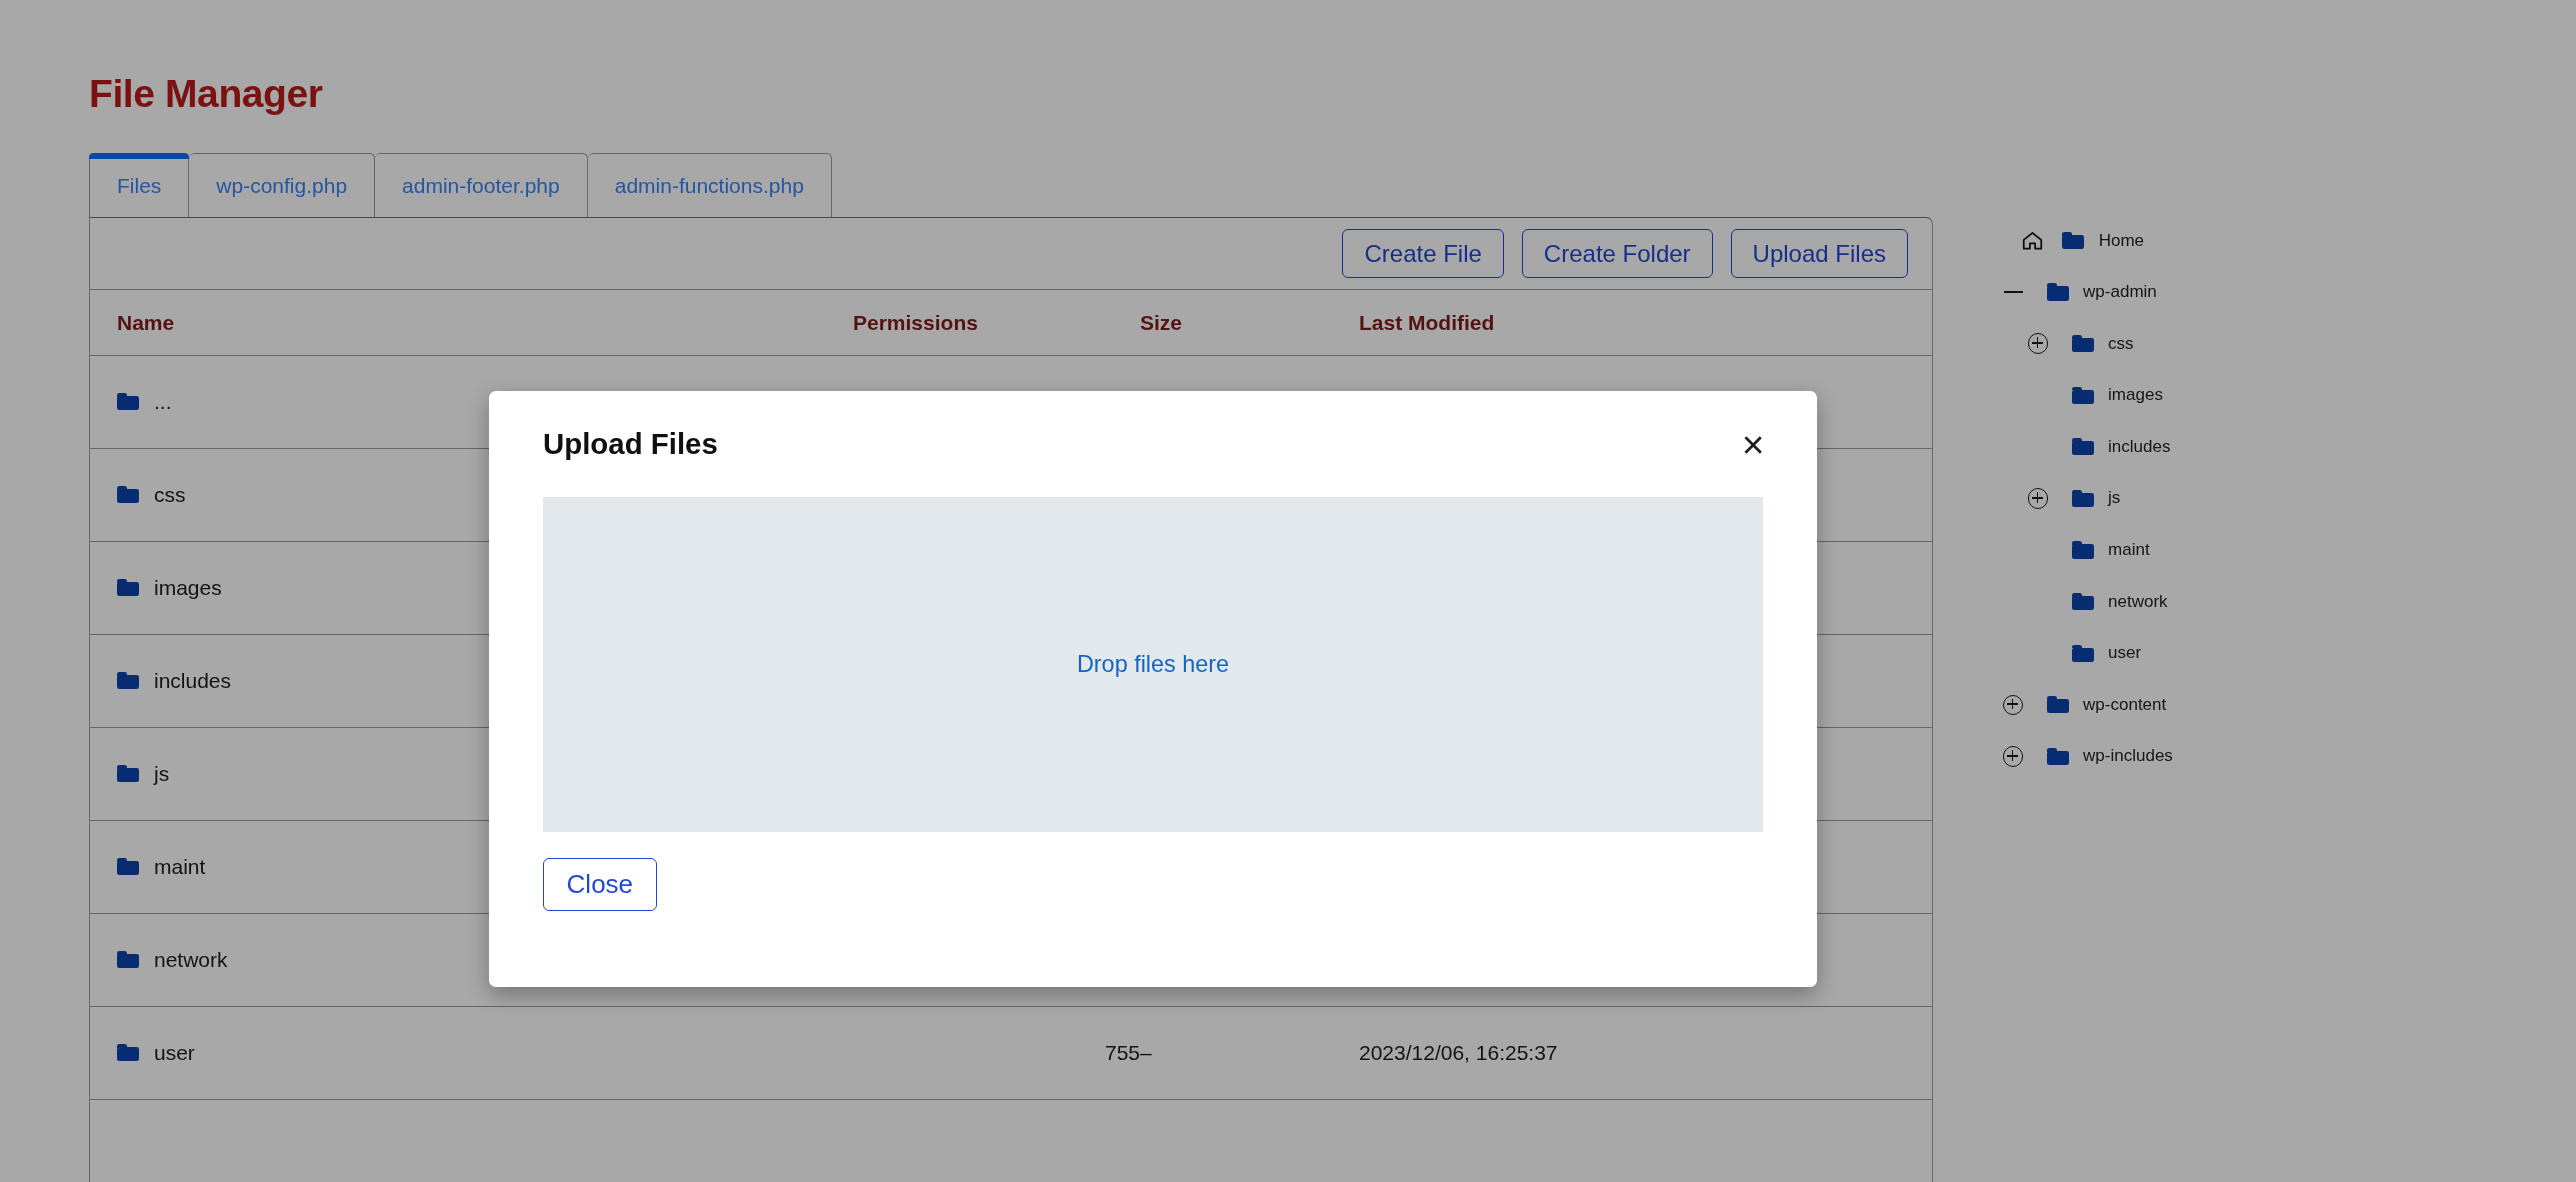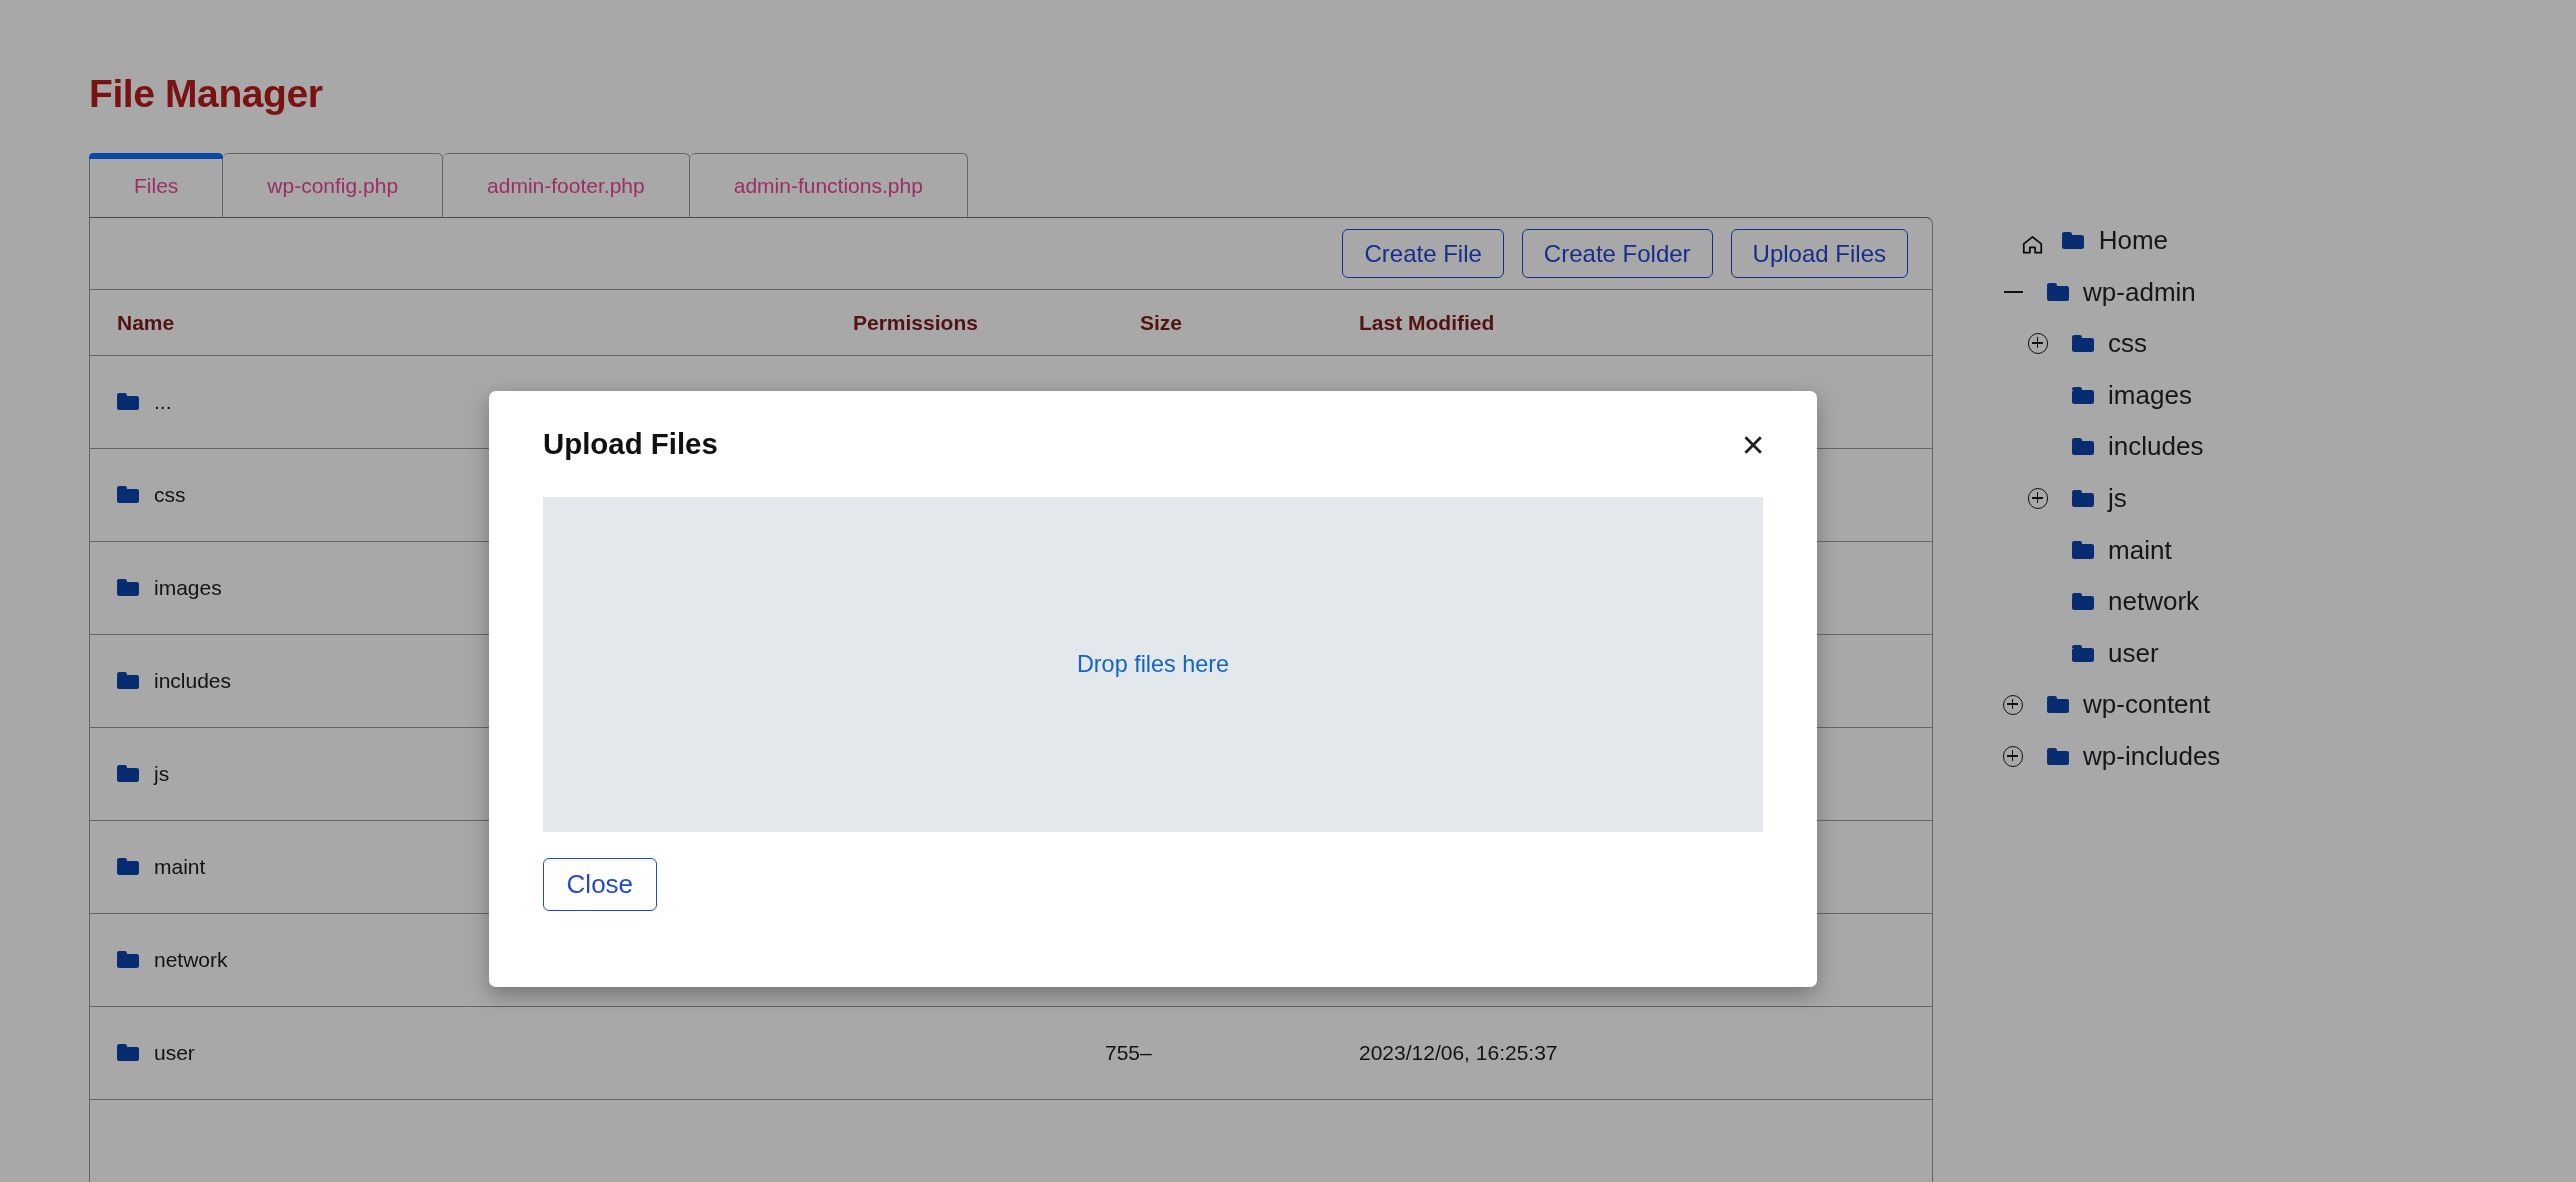--- a/index.html
+++ b/index.html
@@ -38,23 +38,23 @@
     left: 89px;
     top: 153px;
     display: flex;
     align-items: stretch;
     height: 65px;
   }
   .tab {
     display: flex;
     align-items: center;
     justify-content: center;
-    padding: 0 44px;
+    padding: 0 27px;
     font-size: 21px;
-    color: #ec4899;
+    color: #3b82f6;
     background: transparent;
     border: 0.8px solid #9b9b9b;
     border-bottom: none;
     border-left: none;
     border-top-left-radius: 5.3px;
     border-top-right-radius: 5.3px;
     white-space: nowrap;
   }
   .tab:first-child { border-left: 0.8px solid #9b9b9b; }
   .tab.active {
@@ -163,21 +163,21 @@
     background: #0b43ad;
     border-radius: 2.3px;
   }
 
   
   #tree {
     position: absolute;
     left: 1978px;
     top: 226px;
     width: 559px;
-    font-size: 26px;
+    font-size: 17px;
     color: #212529;
   }
   .tree-row {
     display: flex;
     align-items: center;
     height: 29px;
     margin-bottom: 22.6px;
     white-space: nowrap;
   }
   .tree-row .lbl { margin-left: 14.3px; }

